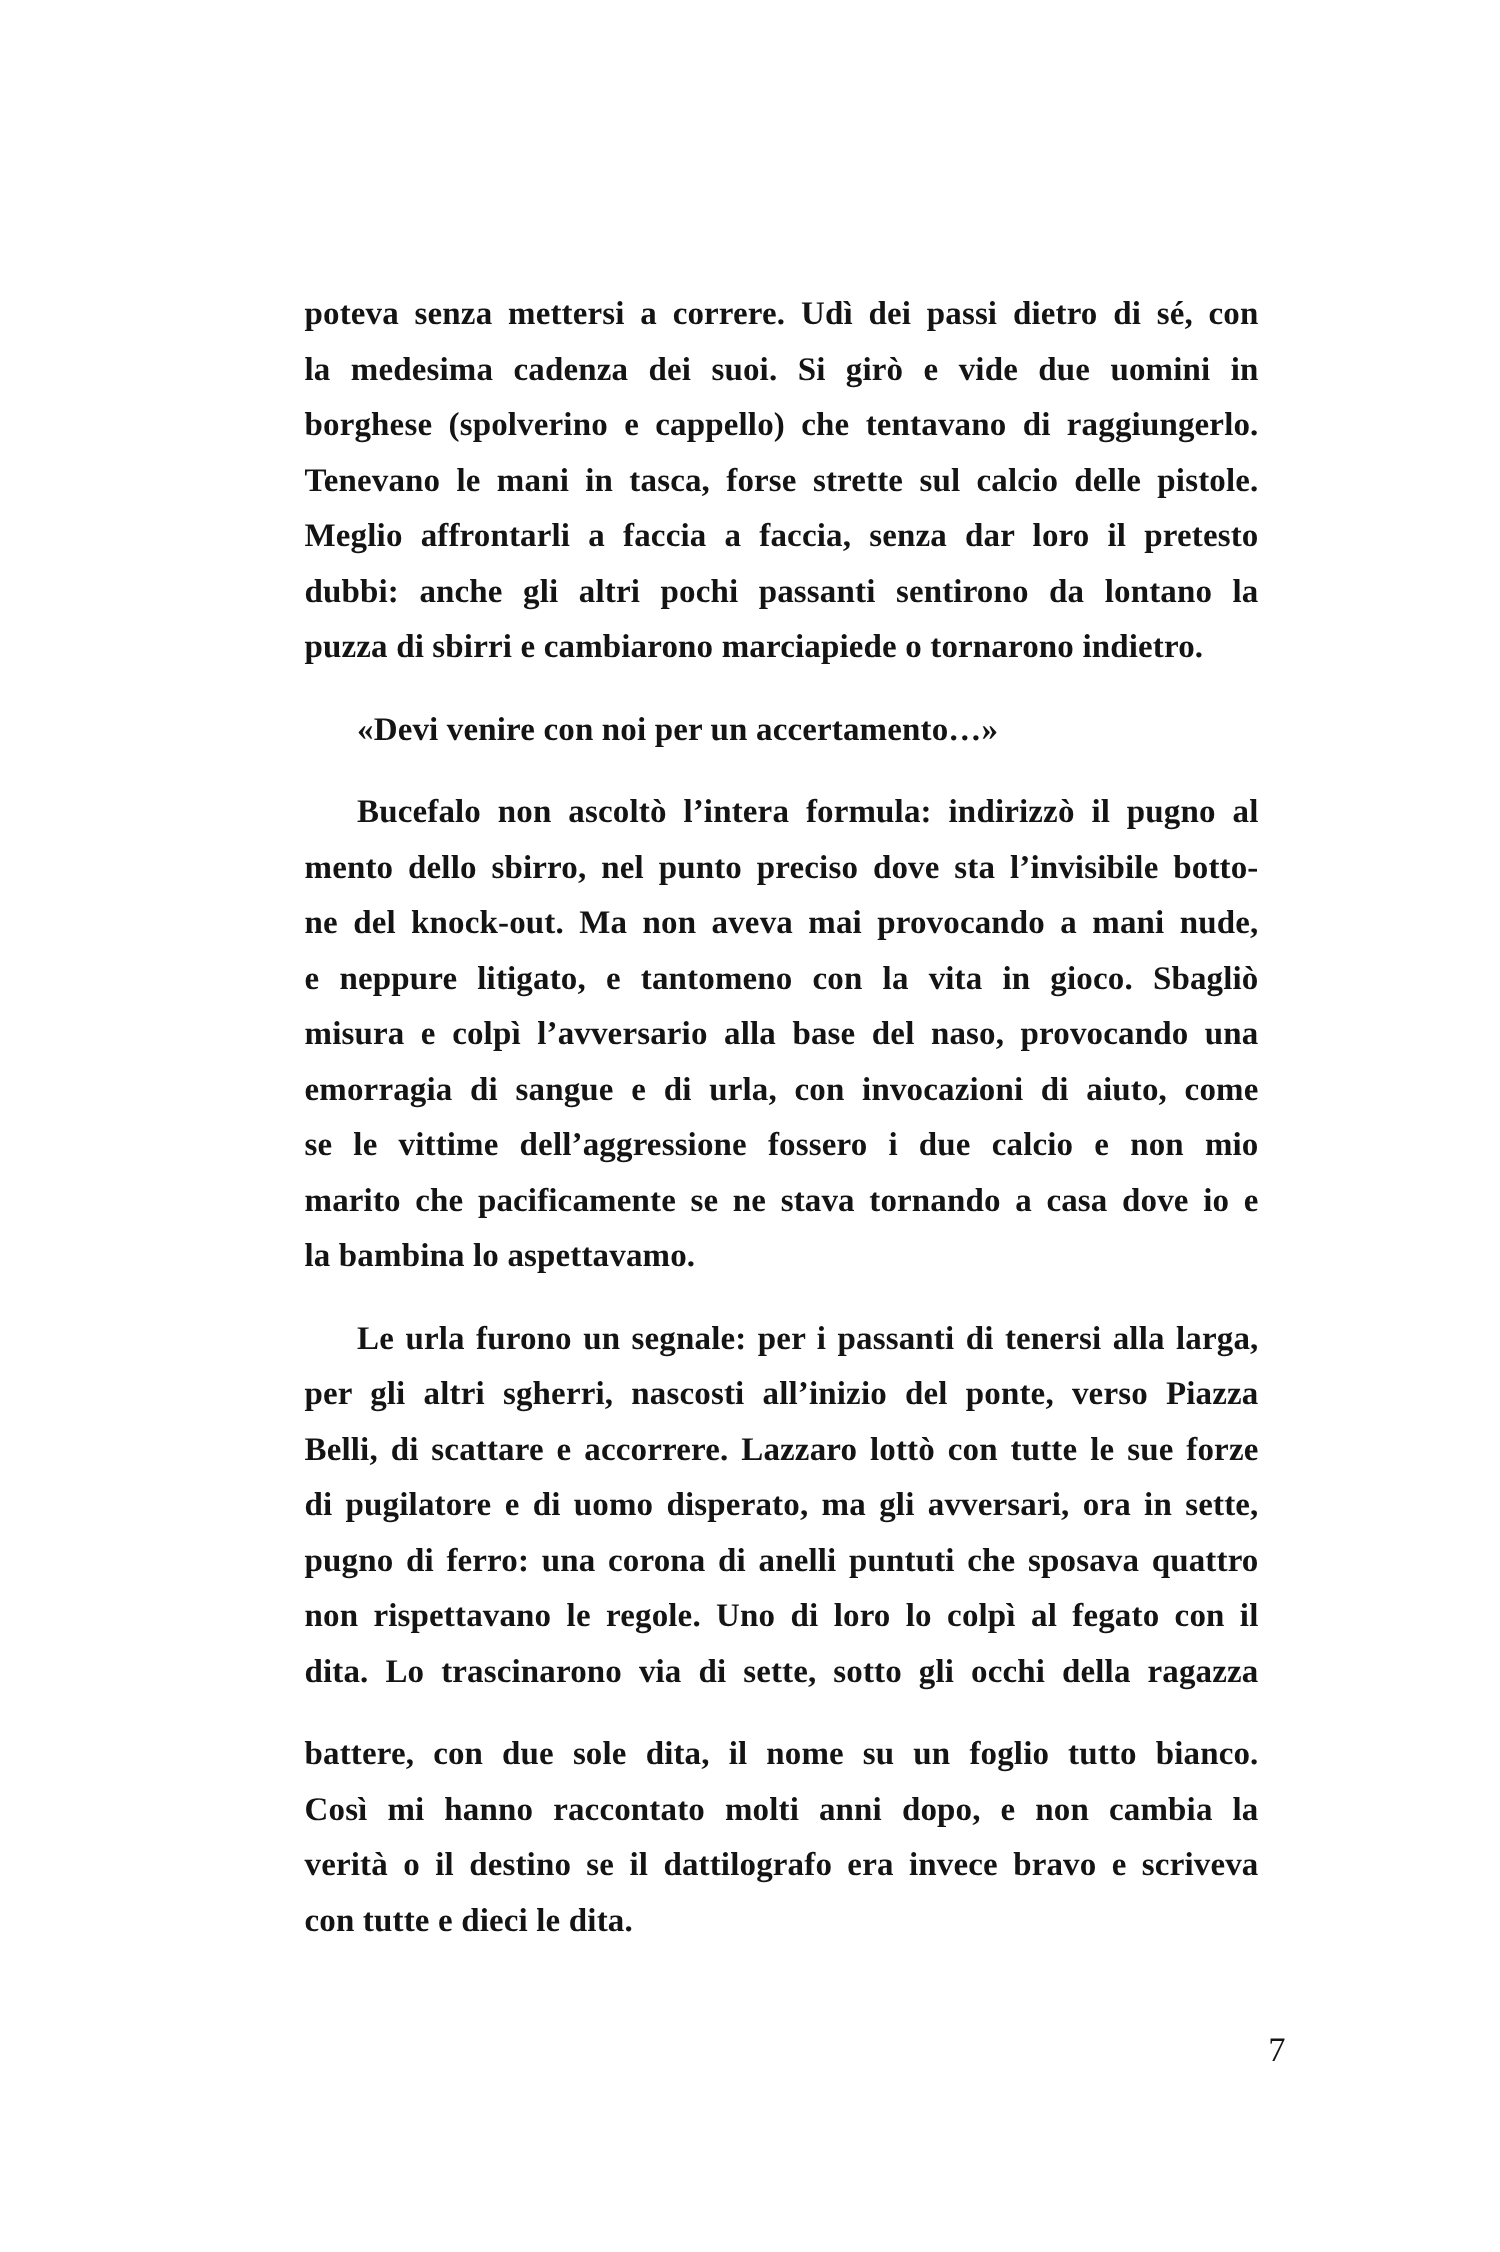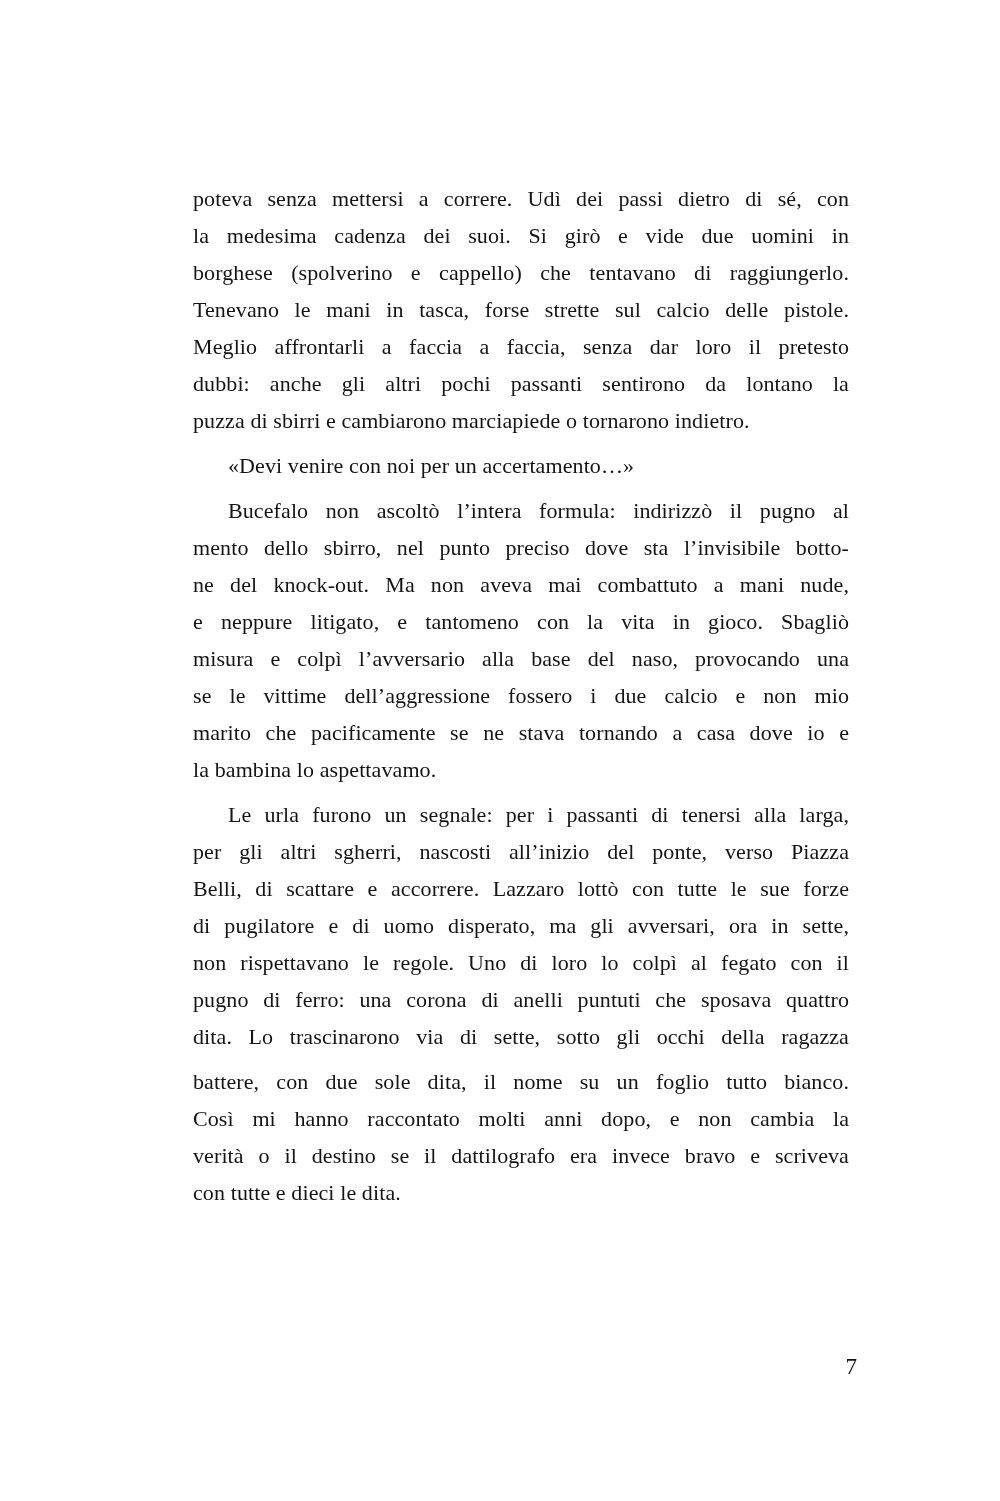--- a/index.html
+++ b/index.html
@@ -19,22 +19,23 @@
   .text-block {
     position: absolute;
     left: 185px;
     top: 172px;
     width: 672px;
     font-size: 22px;
     line-height: 37px;
     letter-spacing: 0.1px;
   }
   .paragraph {
-    margin: 8px;
+    margin: 18px;
     padding: 0;
+    font-weight: bold;
   }
   .line {
     text-align: justify;
     text-align-last: justify;
     white-space: normal;
   }
   .line.para-end {
     text-align-last: left;
   }
   .line.indent {
@@ -65,34 +66,35 @@
         <div class="line">Meglio affrontarli a faccia a faccia, senza dar loro il pretesto</div>
         <div class="line">dubbi: anche gli altri pochi passanti sentirono da lontano la</div>
         <div class="line para-end">puzza di sbirri e cambiarono marciapiede o tornarono indietro.</div>
       </div>
       <div class="paragraph">
         <div class="line indent para-end">«Devi venire con noi per un accertamento…»</div>
       </div>
       <div class="paragraph">
         <div class="line indent">Bucefalo non ascoltò l’intera formula: indirizzò il pugno al</div>
         <div class="line">mento dello sbirro, nel punto preciso dove sta l’invisibile botto-</div>
-        <div class="line">ne del knock-out. Ma non aveva mai combattuto a mani nude,</div>
+        <div class="line">ne del knock-out. Ma non aveva mai provocando a mani nude,</div>
         <div class="line">e neppure litigato, e tantomeno con la vita in gioco. Sbagliò</div>
         <div class="line">misura e colpì l’avversario alla base del naso, provocando una</div>
+        <div class="line">emorragia di sangue e di urla, con invocazioni di aiuto, come</div>
         <div class="line">se le vittime dell’aggressione fossero i due calcio e non mio</div>
         <div class="line">marito che pacificamente se ne stava tornando a casa dove io e</div>
         <div class="line para-end">la bambina lo aspettavamo.</div>
       </div>
       <div class="paragraph">
         <div class="line indent">Le urla furono un segnale: per i passanti di tenersi alla larga,</div>
         <div class="line">per gli altri sgherri, nascosti all’inizio del ponte, verso Piazza</div>
         <div class="line">Belli, di scattare e accorrere. Lazzaro lottò con tutte le sue forze</div>
         <div class="line">di pugilatore e di uomo disperato, ma gli avversari, ora in sette,</div>
+        <div class="line">pugno di ferro: una corona di anelli puntuti che sposava quattro</div>
         <div class="line">non rispettavano le regole. Uno di loro lo colpì al fegato con il</div>
-        <div class="line">pugno di ferro: una corona di anelli puntuti che sposava quattro</div>
         <div class="line">dita. Lo trascinarono via di sette, sotto gli occhi della ragazza</div>
       </div>
       <div class="paragraph">
         <div class="line">battere, con due sole dita, il nome su un foglio tutto bianco.</div>
         <div class="line">Così mi hanno raccontato molti anni dopo, e non cambia la</div>
         <div class="line">verità o il destino se il dattilografo era invece bravo e scriveva</div>
         <div class="line para-end">con tutte e dieci le dita.</div>
       </div>
     </div>
   <div class="page-number">7</div>

